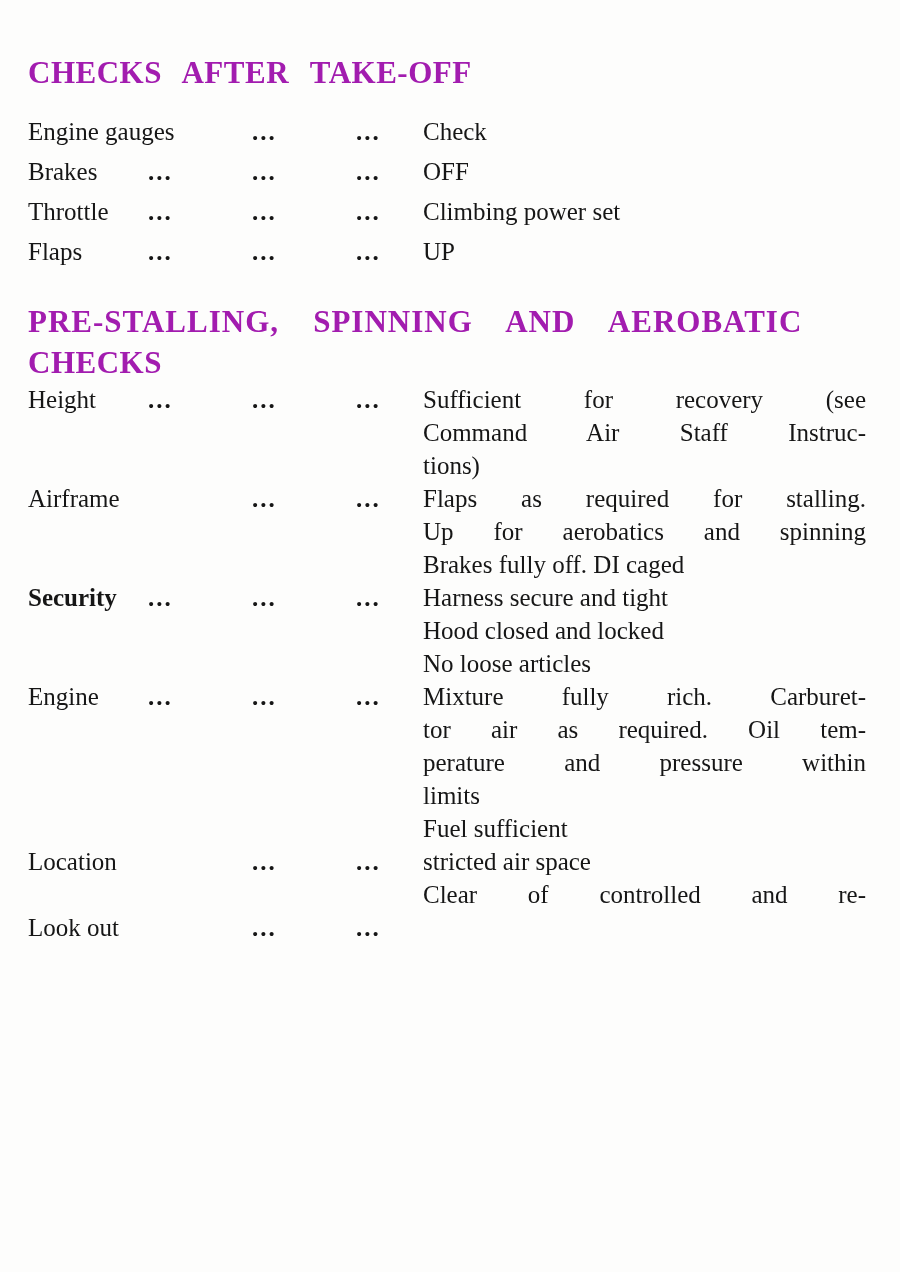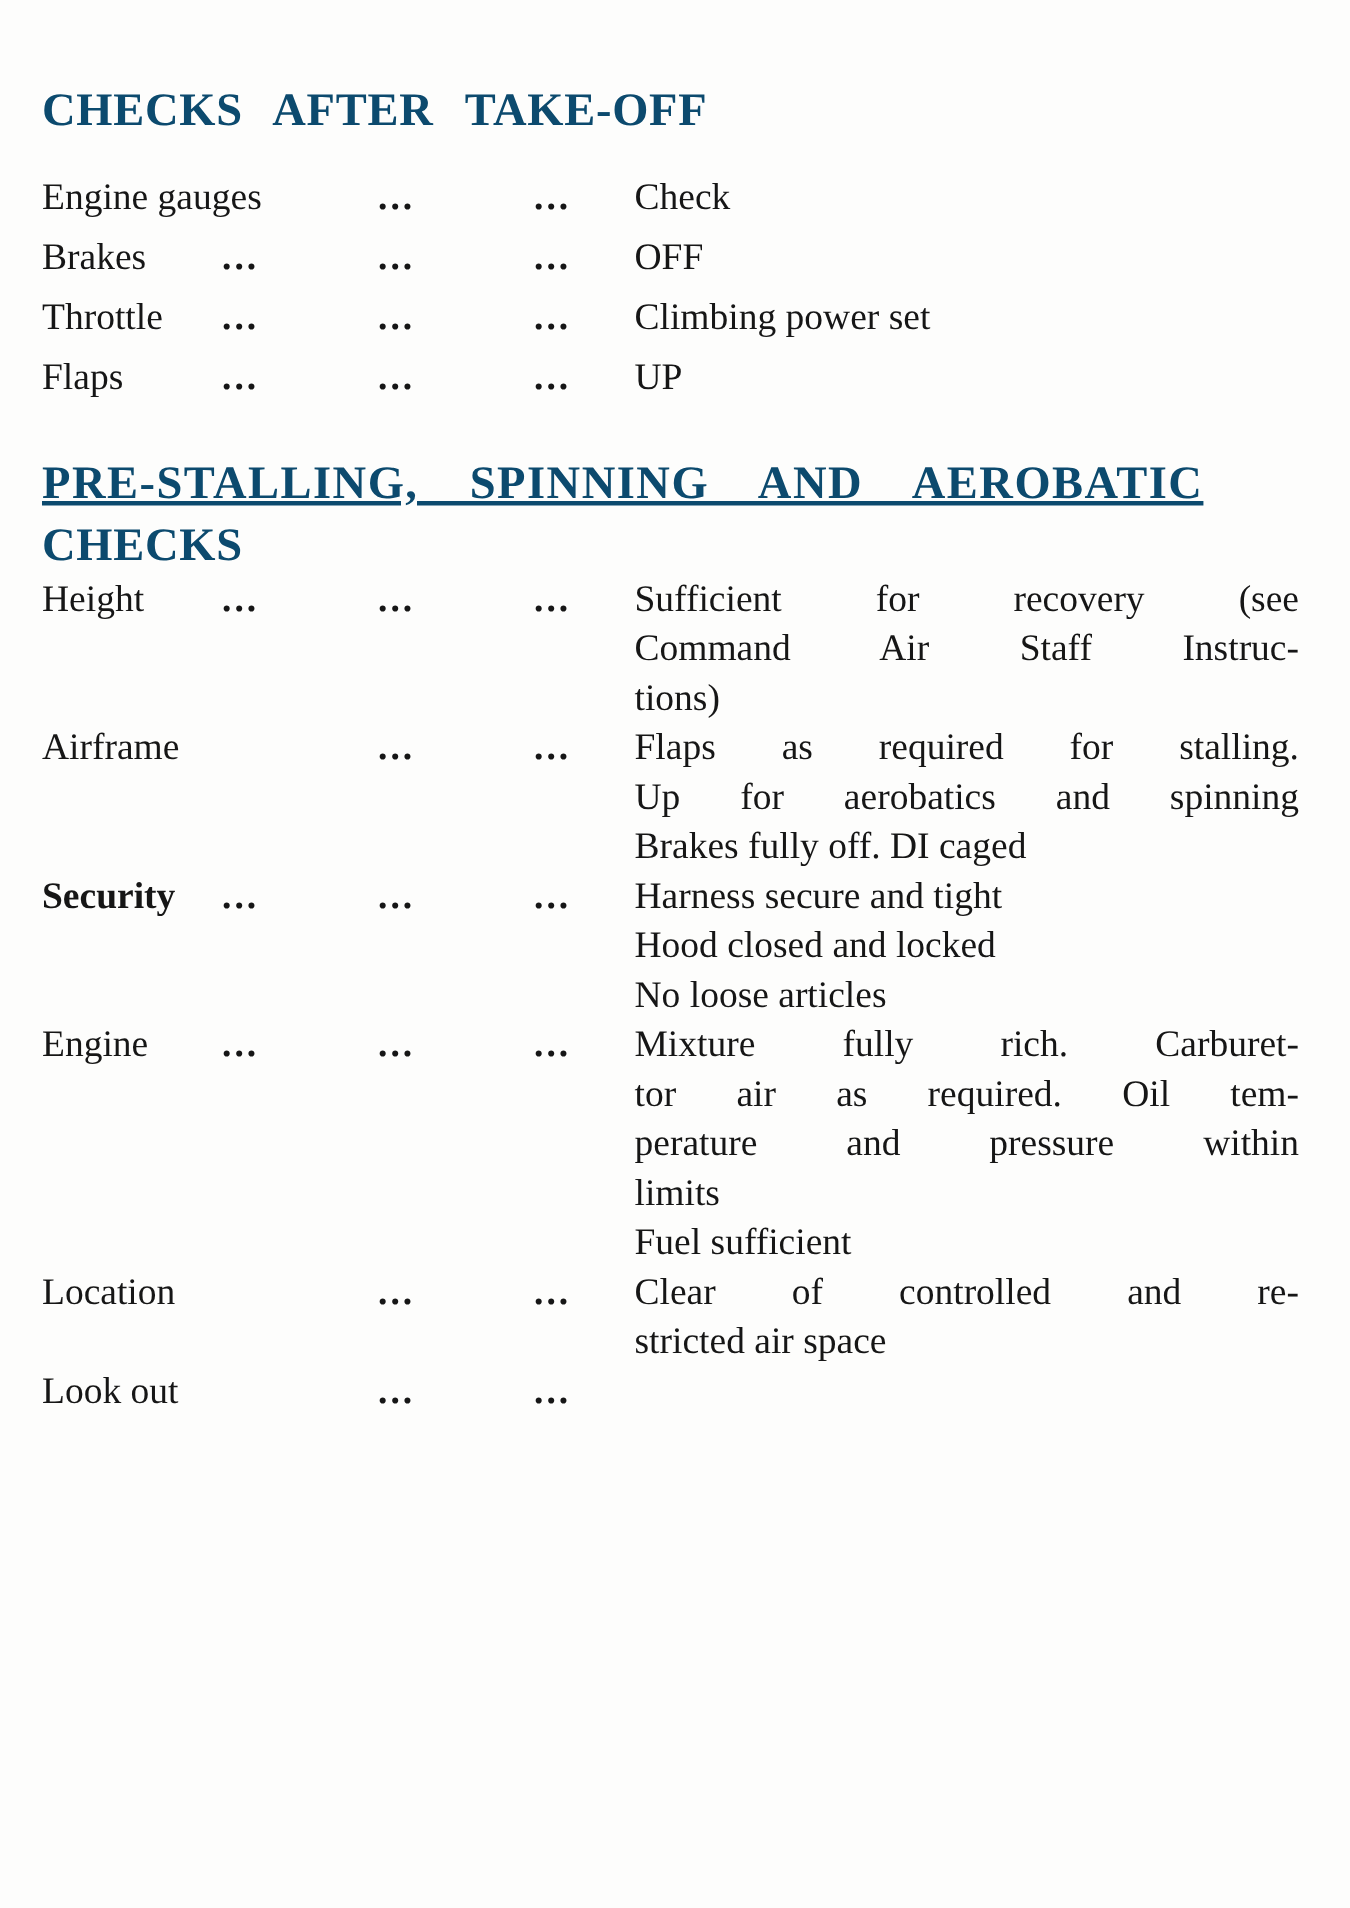--- a/index.html
+++ b/index.html
@@ -17,36 +17,35 @@
   .page {
     box-sizing: border-box;
     width: 900px;
     height: 1272px;
     padding: 57px 34px 0 28px;
   }
   .heading {
     font-weight: 700;
     font-size: 31px;
     letter-spacing: 0.5px;
-    color: #0c4a6e;
+    color: #a21caf;
   }
   .section-1 .heading {
     line-height: 32px;
     margin-bottom: 23px;
     word-spacing: 0.42em;
   }
   .section-2 .heading {
     margin-top: 29px;
     line-height: 41px;
     margin-bottom: 0;
   }
   .section-2 .hline:first-child {
     word-spacing: 0.82em;
     letter-spacing: 1px;
-    text-decoration: underline;
   }
   .row {
     position: relative;
     font-size: 25px;
   }
   .section-1 .row { line-height: 40px; }
   .section-2 .row { line-height: 33px; }
   .label {
     position: absolute;
     left: 0;
@@ -167,22 +166,22 @@
             <div class="vline j">perature and pressure within</div>
             <div class="vline">limits</div>
             <div class="vline">Fuel sufficient</div>
           </div>
         </div>
         <div class="row">
           <span class="label">Location</span>
           <span class="dots slot-2">...</span>
           <span class="dots slot-3">...</span>
           <div class="val">
+            <div class="vline">stricted air space</div>
             <div class="vline j">Clear of controlled and re-</div>
-            <div class="vline">stricted air space</div>
           </div>
         </div>
         <div class="row">
           <span class="label">Look out</span>
           <span class="dots slot-2">...</span>
           <span class="dots slot-3">...</span>
         </div>
       </section>
     </div>
 </div>

